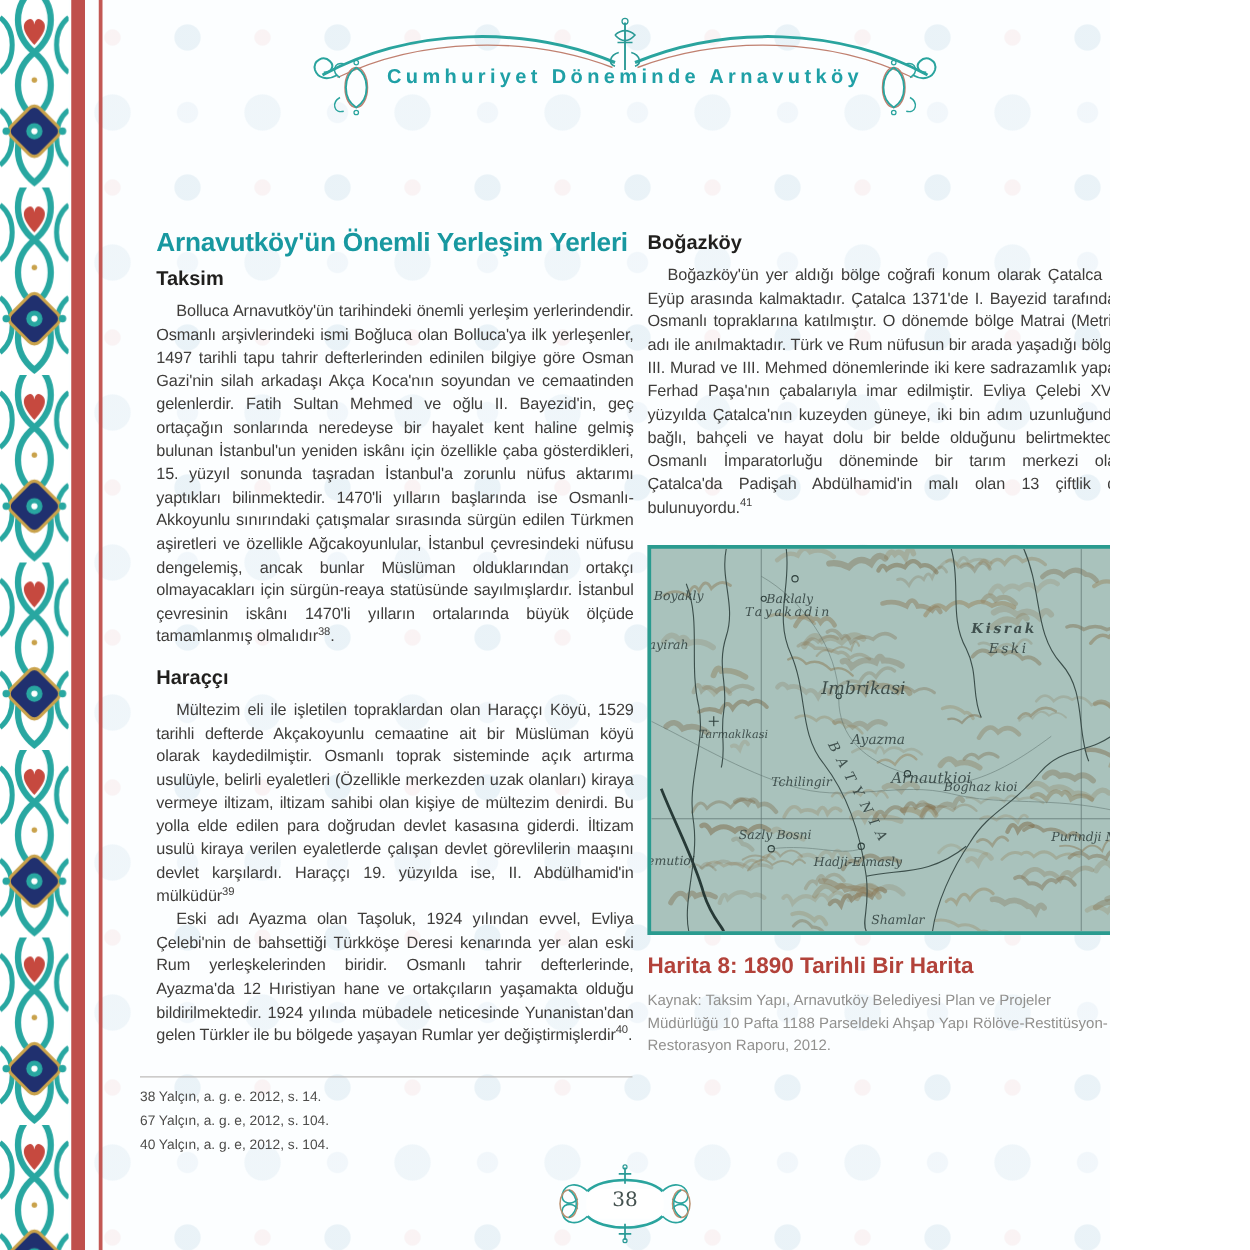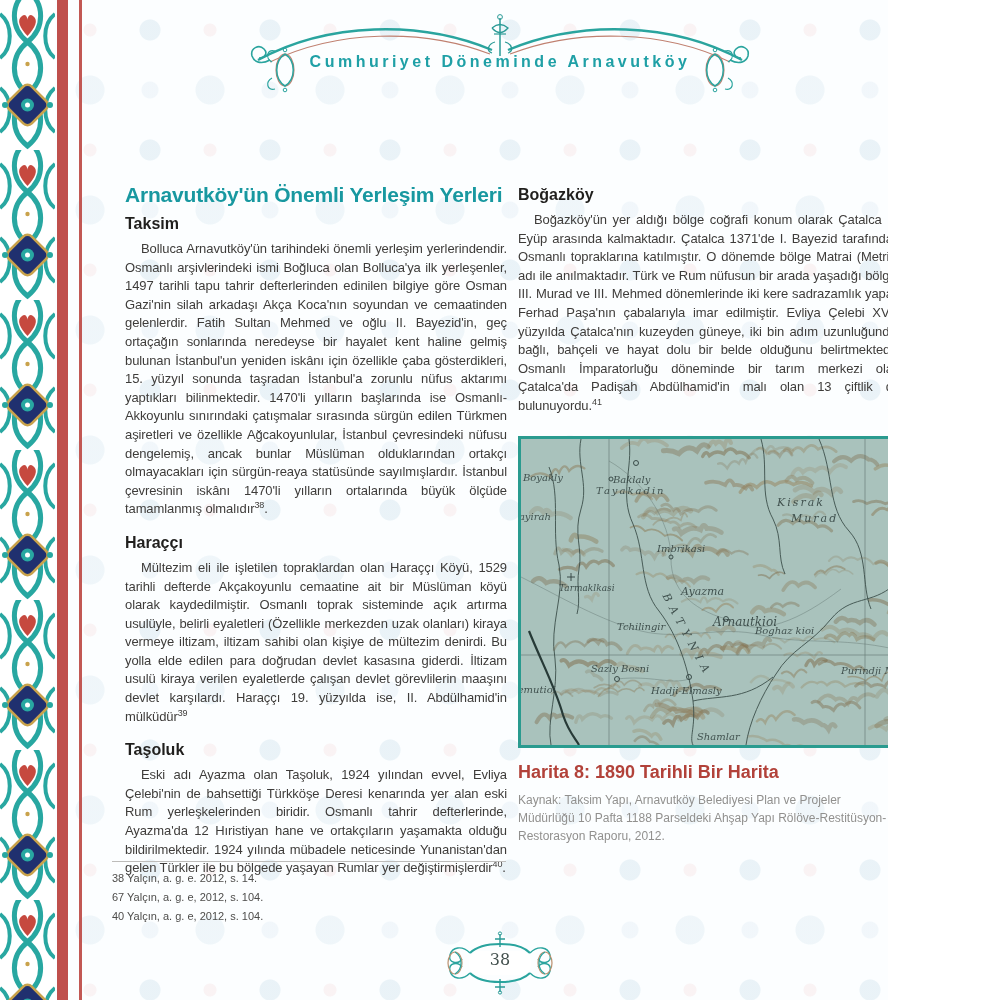--- a/index.html
+++ b/index.html
@@ -112,21 +112,20 @@
 
   <div class="col col-left">
     <h2 class="section-title">Arnavutköy'ün Önemli Yerleşim Yerleri</h2>
 
     <h3 class="sub-heading">Taksim</h3>
     <p class="body-par"><span>Bolluca Arnavutköy'ün tarihindeki önemli yerleşim yerlerindendir. Osmanlı arşivlerindeki ismi Boğluca olan Bolluca'ya ilk yerleşenler, 1497 tarihli tapu tahrir defterlerinden edinilen bilgiye göre Osman Gazi'nin silah arkadaşı Akça Koca'nın soyundan ve cemaatinden gelenlerdir. Fatih Sultan Mehmed ve oğlu II. Bayezid'in, geç ortaçağın sonlarında neredeyse bir hayalet kent haline gelmiş bulunan İstanbul'un yeniden iskânı için özellikle çaba gösterdikleri, 15. yüzyıl sonunda taşradan İstanbul'a zorunlu nüfus aktarımı yaptıkları bilinmektedir. 1470'li yılların başlarında ise Osmanlı-Akkoyunlu sınırındaki çatışmalar sırasında sürgün edilen Türkmen aşiretleri ve özellikle Ağcakoyunlular, İstanbul çevresindeki nüfusu dengelemiş, ancak bunlar Müslüman olduklarından ortakçı olmayacakları için sürgün-reaya statüsünde sayılmışlardır. İstanbul çevresinin iskânı 1470'li yılların ortalarında büyük ölçüde tamamlanmış olmalıdır</span><sup>38</sup><span>.</span></p>
 
     <h3 class="sub-heading">Haraççı</h3>
     <p class="body-par"><span>Mültezim eli ile işletilen topraklardan olan Haraççı Köyü, 1529 tarihli defterde Akçakoyunlu cemaatine ait bir Müslüman köyü olarak kaydedilmiştir. Osmanlı toprak sisteminde açık artırma usulüyle, belirli eyaletleri (Özellikle merkezden uzak olanları) kiraya vermeye iltizam, iltizam sahibi olan kişiye de mültezim denirdi. Bu yolla elde edilen para doğrudan devlet kasasına giderdi. İltizam usulü kiraya verilen eyaletlerde çalışan devlet görevlilerin maaşını devlet karşılardı. Haraççı 19. yüzyılda ise, II. Abdülhamid'in mülküdür</span><sup>39</sup><span></span></p>
 
-    <h3 class="sub-heading">Taşoluk</h3>
     <p class="body-par"><span>Eski adı Ayazma olan Taşoluk, 1924 yılından evvel, Evliya Çelebi'nin de bahsettiği Türkköşe Deresi kenarında yer alan eski Rum yerleşkelerinden biridir. Osmanlı tahrir defterlerinde, Ayazma'da 12 Hıristiyan hane ve ortakçıların yaşamakta olduğu bildirilmektedir. 1924 yılında mübadele neticesinde Yunanistan'dan gelen Türkler ile bu bölgede yaşayan Rumlar yer değiştirmişlerdir</span><sup>40</sup><span>.</span></p>
   </div>
 
   <div class="col col-right">
     <h3 class="sub-heading">Boğazköy</h3>
     <p class="body-par"><span>Boğazköy'ün yer aldığı bölge coğrafi konum olarak Çatalca ile Eyüp arasında kalmaktadır. Çatalca 1371'de I. Bayezid tarafından Osmanlı topraklarına katılmıştır. O dönemde bölge Matrai (Metris) adı ile anılmaktadır. Türk ve Rum nüfusun bir arada yaşadığı bölge, III. Murad ve III. Mehmed dönemlerinde iki kere sadrazamlık yapan Ferhad Paşa'nın çabalarıyla imar edilmiştir. Evliya Çelebi XVII. yüzyılda Çatalca'nın kuzeyden güneye, iki bin adım uzunluğunda; bağlı, bahçeli ve hayat dolu bir belde olduğunu belirtmektedir. Osmanlı İmparatorluğu döneminde bir tarım merkezi olan Çatalca'da Padişah Abdülhamid'in malı olan 13 çiftlik de bulunuyordu.</span><sup>41</sup><span></span></p>
 
     <div class="map-figure">
       <svg width="373" height="306" viewBox="0 0 373 306">
         <rect width="373" height="306" fill="#a9c2bc"></rect>
@@ -271,23 +270,23 @@
           <circle cx="96" cy="240" r="2.5"></circle>
           <circle cx="168" cy="238" r="2.5"></circle>
           <path d="M50,134 v8 M46,138 h8"></path>
         </g>
       </svg>
       <div id="map-labels">
           <span class="map-label" style="left: 75px; top: 6px; font-size: 10px; letter-spacing: 2px; margin-top: 40px;">Tayakadin</span>
           <span class="map-label" style="left: 2px; top: 33px; font-size: 10px;">Boyakly</span>
           <span class="map-label" style="left: 92px; top: 35px; font-size: 10px;">Baklaly</span>
           <span class="map-label" style="left: -8px; top: 72px; font-size: 10px;">Tayirah</span>
-          <span class="map-label" style="left: 256px; top: 57px; font-size: 11px; letter-spacing: 2px;">Kisrak</span>
-          <span class="map-label" style="left: 270px; top: 73px; font-size: 11px; letter-spacing: 2px;">Murad</span>
-          <span class="map-label" style="left: 136px; top: 104px; font-size: 10px; text-align: right;">Imbrikasi</span>
+          <span class="map-label" style="left: 256px; top: 57px; font-size: 11px; letter-spacing: 2px; font-weight: bold;">Kisrak</span>
+          <span class="map-label" style="left: 270px; top: 73px; font-size: 11px; letter-spacing: 2px;">Eski</span>
+          <span class="map-label" style="left: 136px; top: 104px; font-size: 14px; text-align: right;">Imbrikasi</span>
           <span class="map-label" style="left: 38px; top: 144px; font-size: 9px;">Tarmaklkasi</span>
           <span class="map-label" style="left: 160px; top: 146px; font-size: 11px; text-align: center;">Ayazma</span>
           <span class="map-label" style="left: 192px; top: 176px; font-size: 12px;">Arnautkioi</span>
           <span class="map-label" style="left: 96px; top: 182px; font-size: 10px;">Tchilingir</span>
           <span class="map-label" style="left: 234px; top: 186px; font-size: 10px;">Boghaz kioi</span>
           <span class="map-label" style="left: 70px; top: 224px; font-size: 10px;">Sazly Bosni</span>
           <span class="map-label" style="left: 130px; top: 246px; font-size: 10px;">Hadji-Elmasly</span>
           <span class="map-label" style="left: -10px; top: 245px; font-size: 10px;">Lemutioi</span>
           <span class="map-label" style="left: 320px; top: 226px; font-size: 10px;">Purindji M</span>
           <span class="map-label" style="left: 176px; top: 292px; font-size: 10px;">Shamlar</span>

